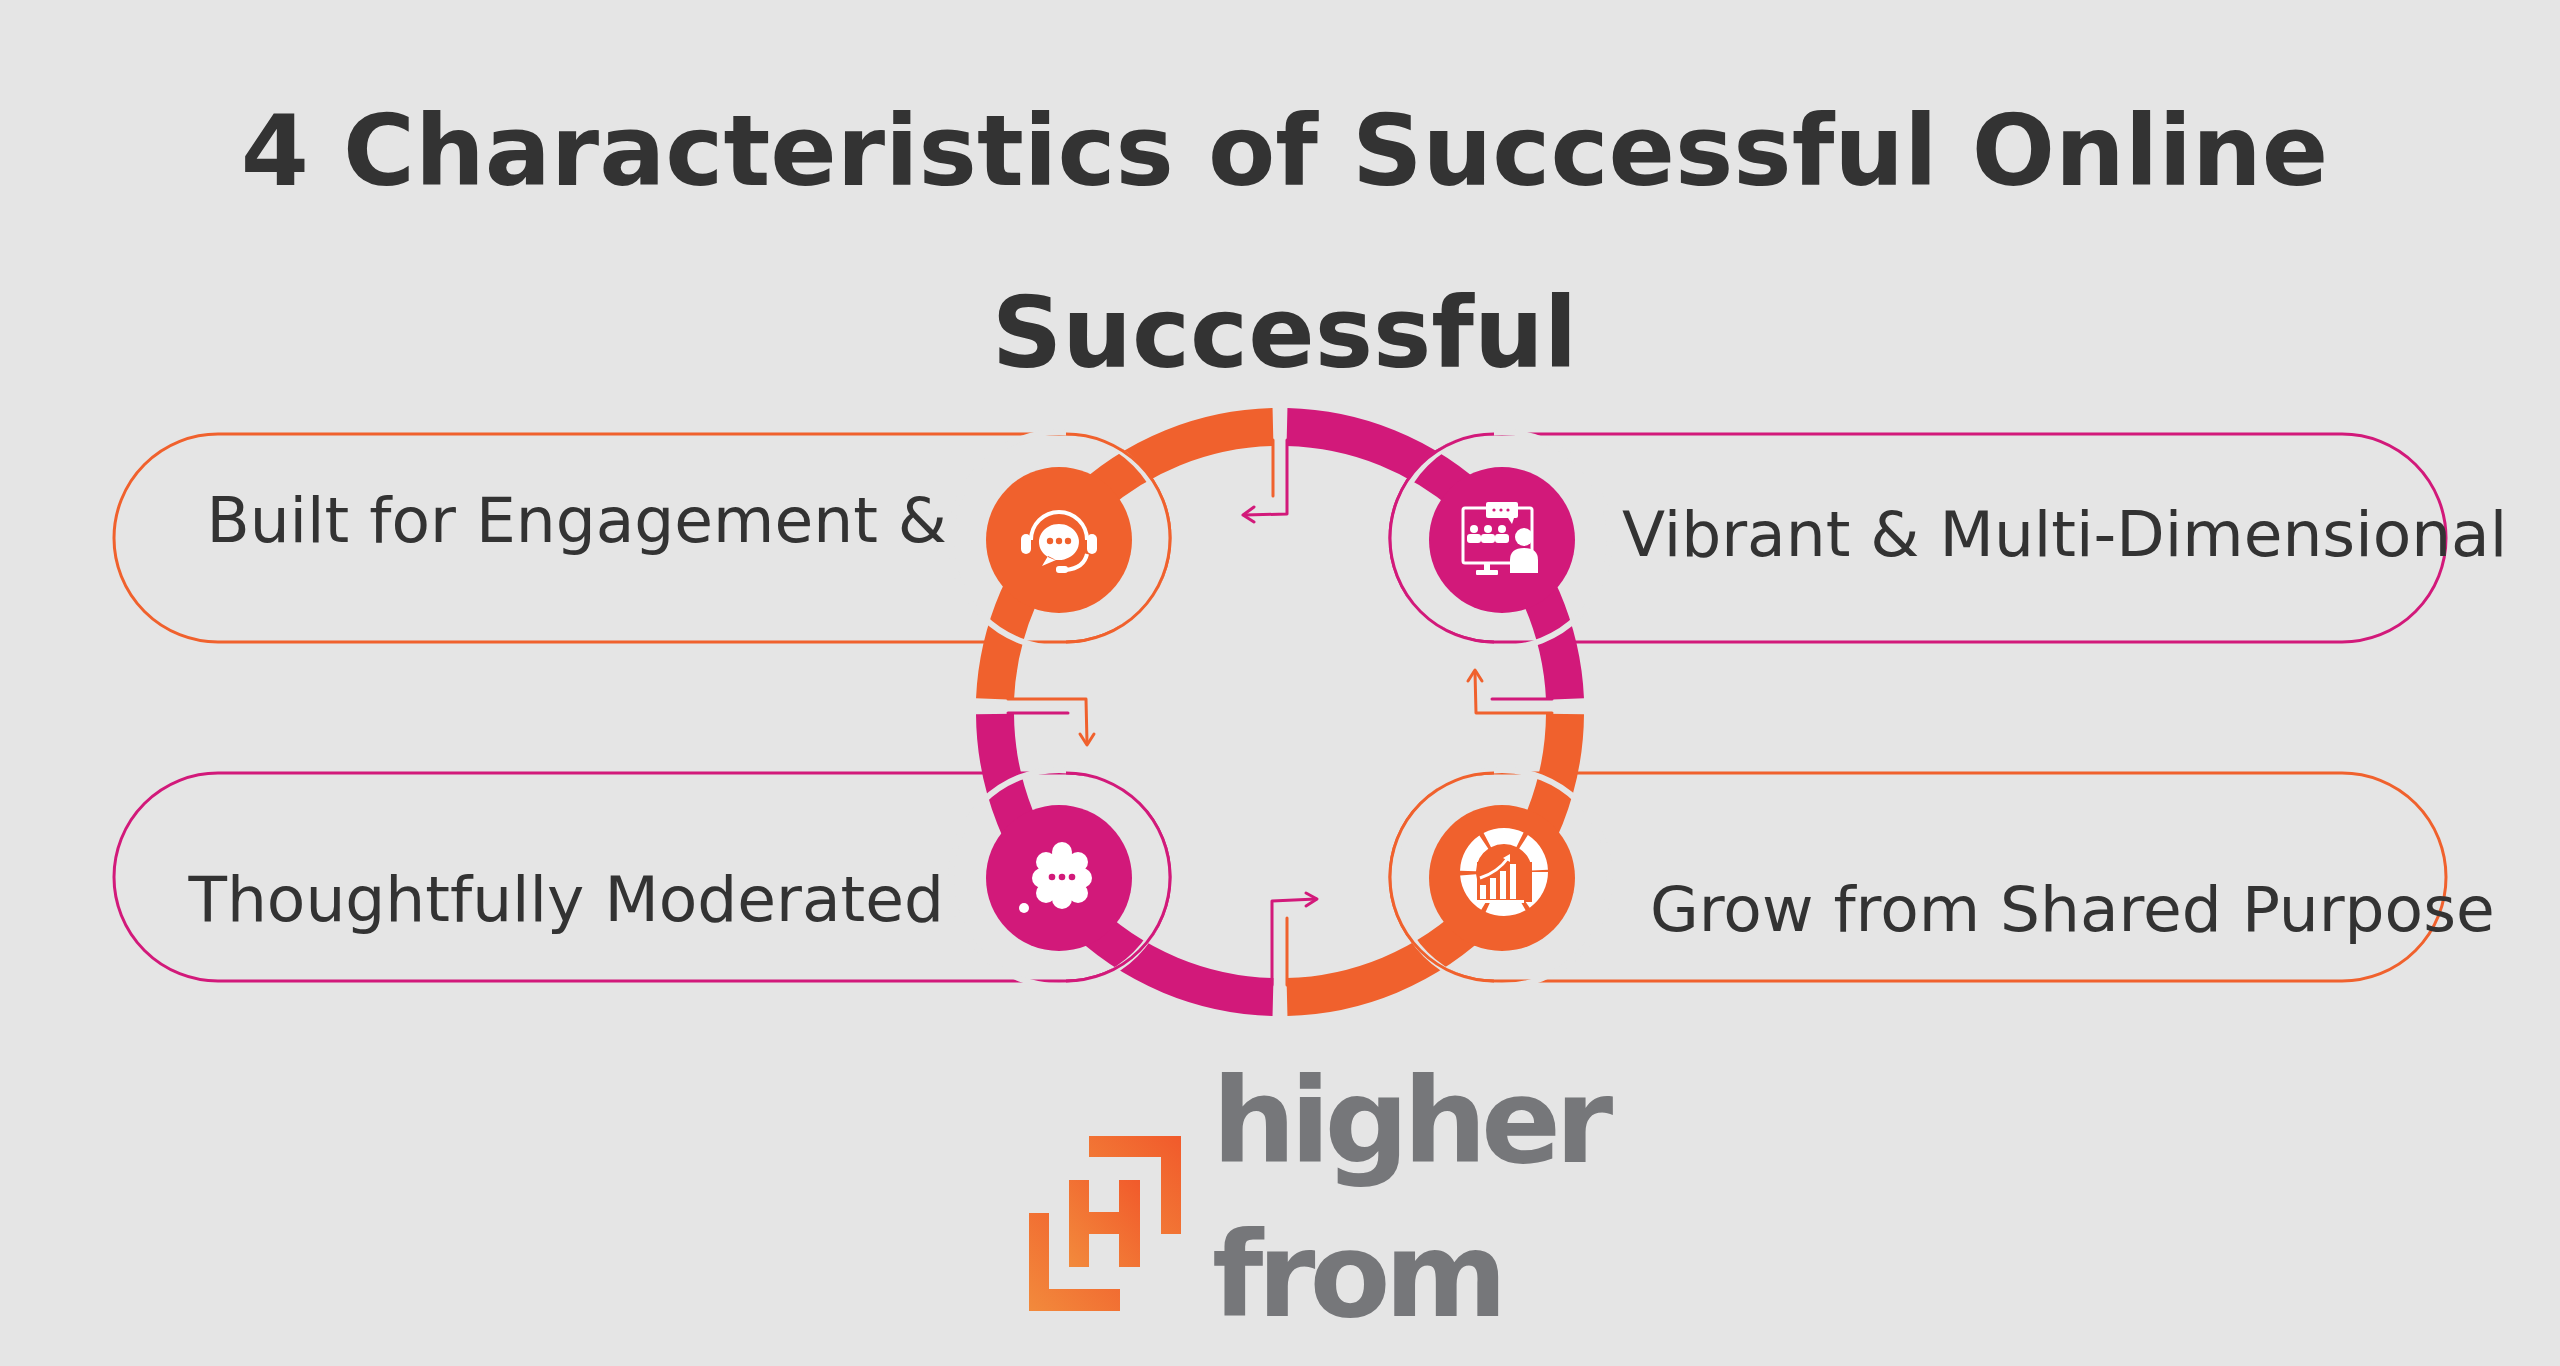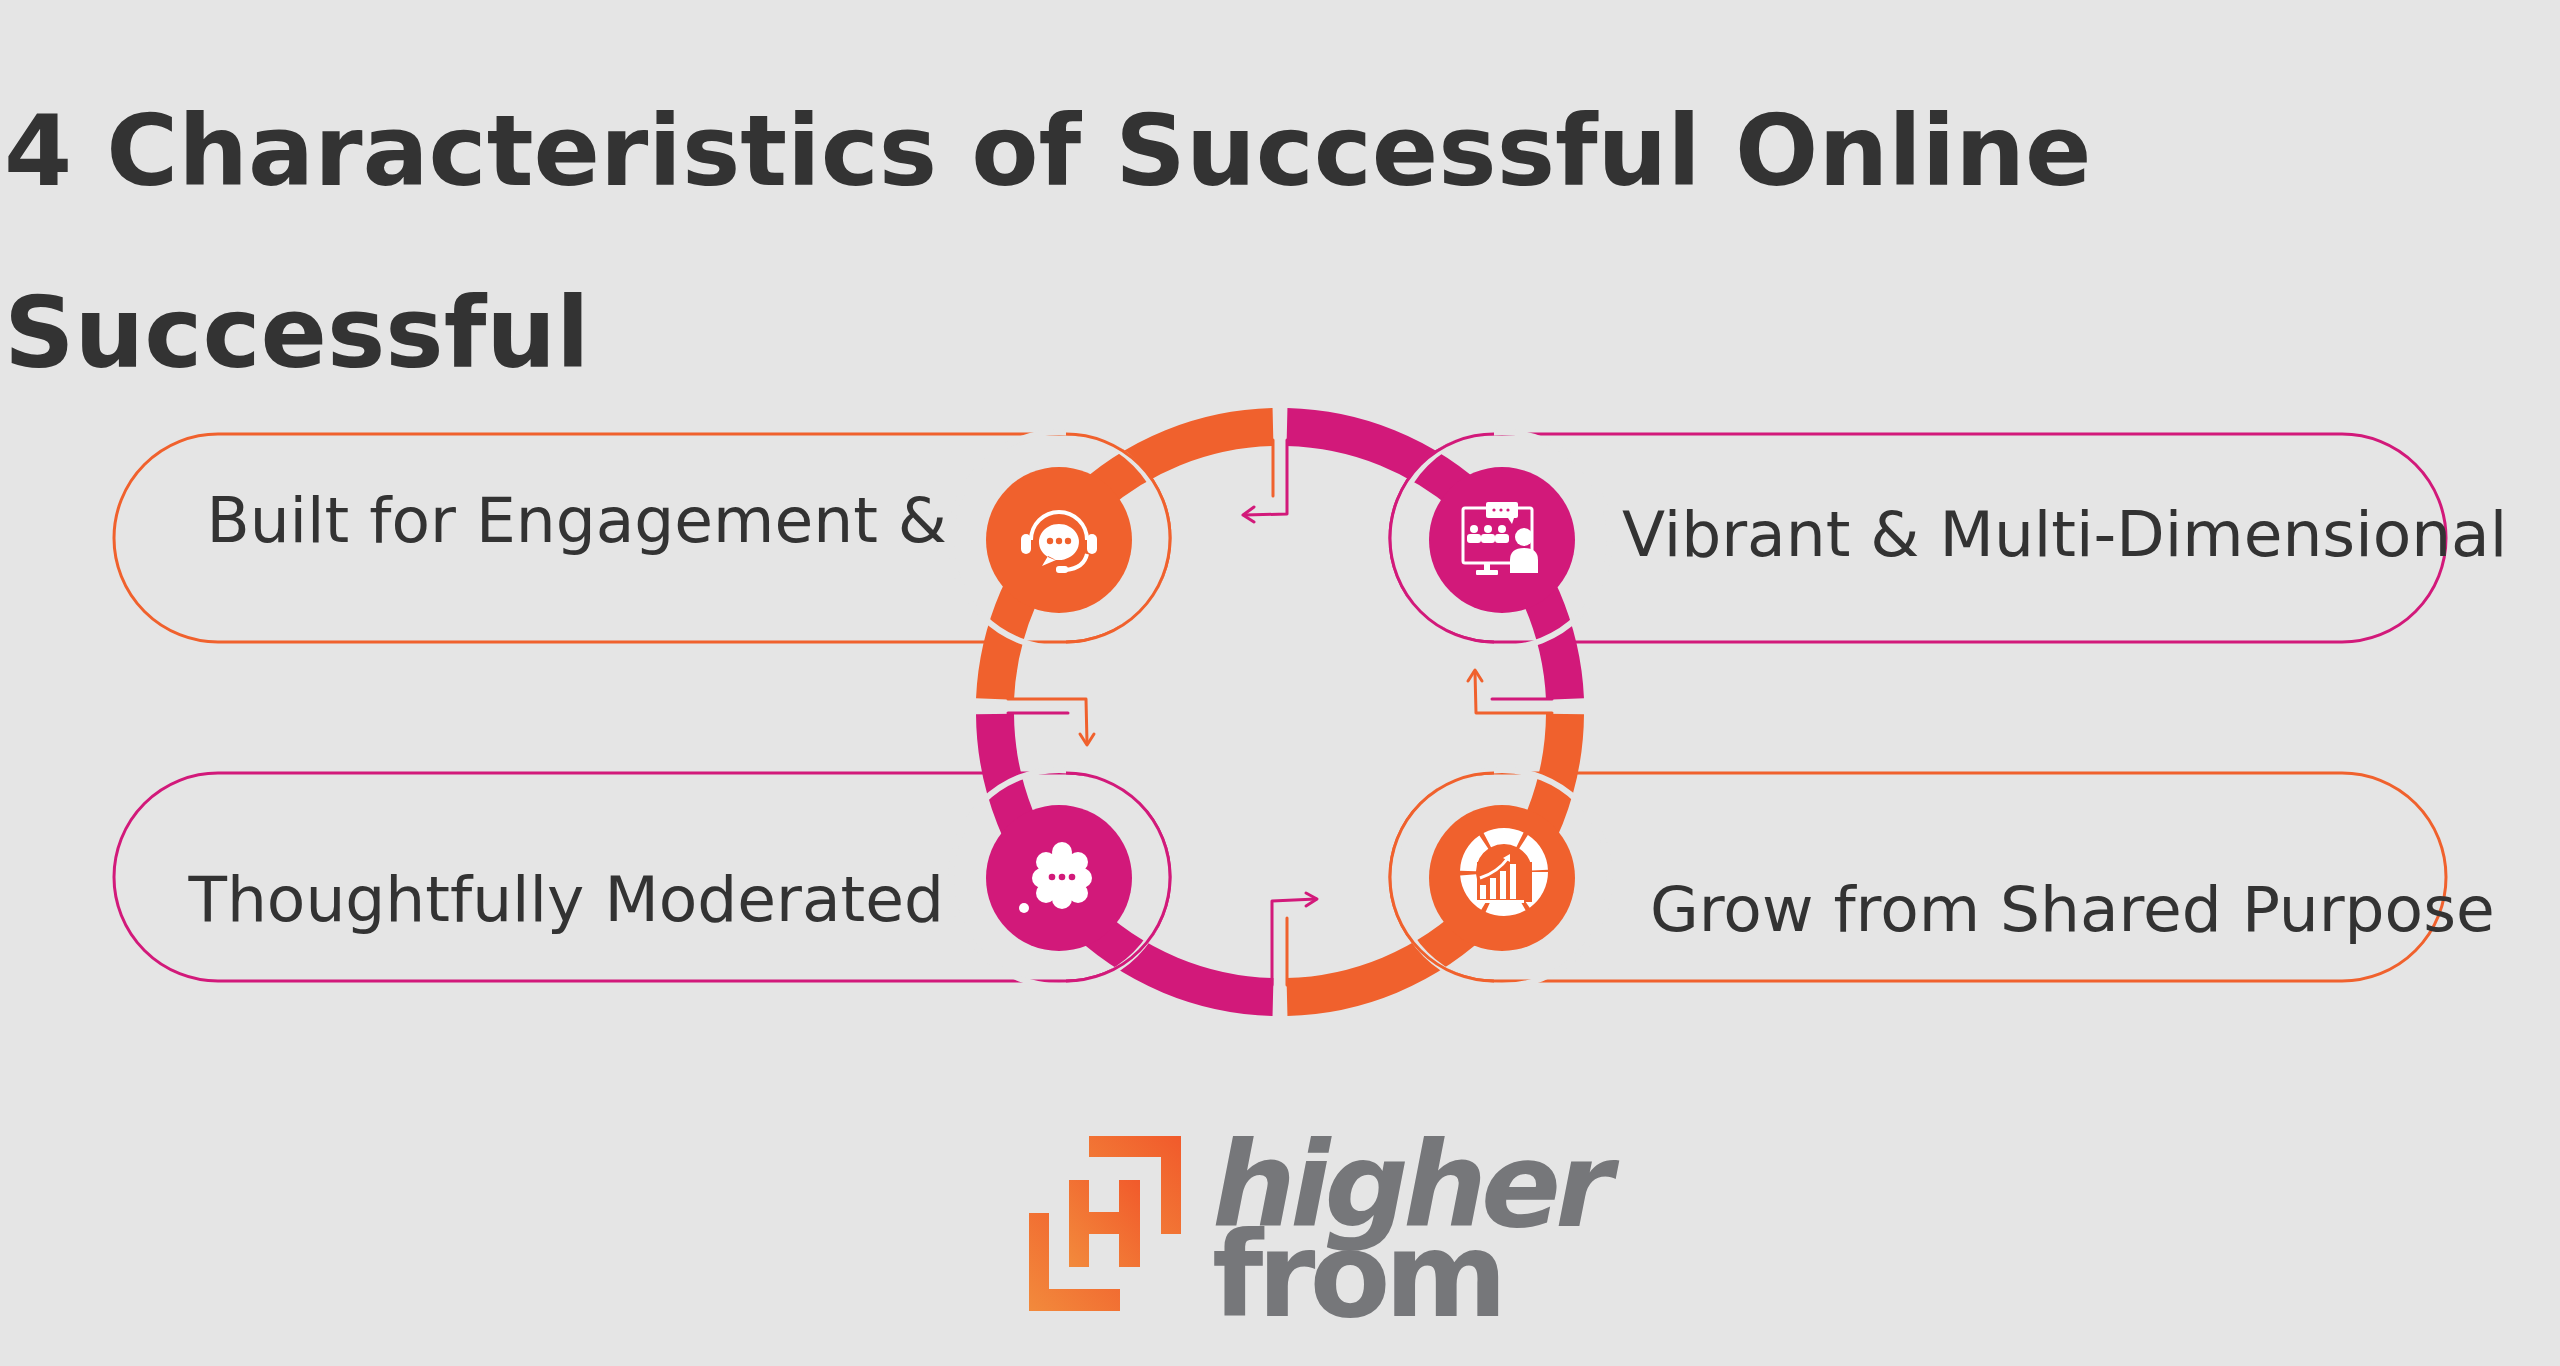--- a/index.html
+++ b/index.html
@@ -1,18 +1,18 @@
 <!DOCTYPE html>
 <html><head>
 <meta charset="utf-8">
 <style>
   html, body { margin: 0; padding: 0; }
   body { width: 2560px; height: 1366px; background: #e5e5e5; overflow: hidden; position: relative;
          font-family: "Liberation Sans", "DejaVu Sans", sans-serif; color: #333333; }
-  .title { position: absolute; left: 4px; top: 60px; width: 2545px; text-align: left;
+  .title { position: absolute; left: 12px; top: 60px; width: 2545px; text-align: center;
            font-family: "DejaVu Sans", sans-serif; font-weight: bold; font-size: 98px; line-height: 182px;
            letter-spacing: 0px; color: #333333; }
   .title .line { display: block; height: 182px; line-height: 182px; white-space: nowrap; }
   .canvas { position: absolute; left: 0; top: 0; width: 2560px; height: 1366px; }
   .pill-text { position: absolute; font-family: "DejaVu Sans", sans-serif; font-size: 63px; color: #333333;
                white-space: nowrap; line-height: 77px; }
   .pill-text.left { text-align: right; }
   .pill-text.right { text-align: left; }
   .logo-text { position: absolute; left: 1212px; font-family: "DejaVu Sans", sans-serif; font-weight: bold;
                color: #76777a; font-size: 118px; letter-spacing: -6px; line-height: 90px; white-space: nowrap; }
@@ -170,14 +170,14 @@
 </div>
 
 <div class="pill-text left" style="right: 1616px; top: 861px; margin-left: 20px;">
   <div>Thoughtfully Moderated</div>
 </div>
 
 <div class="pill-text right" style="left: 1622px; top: 871px; margin-left: 28px;">
   <div>Grow from Shared Purpose</div>
 </div>
 
-<div class="logo-text" style="top: 1140px; font-style: italic;">higher</div>
+<div class="logo-text" style="top: 1076px;">higher</div>
 <div class="logo-text" style="top: 1230px;">from</div>
 
 </body></html>

